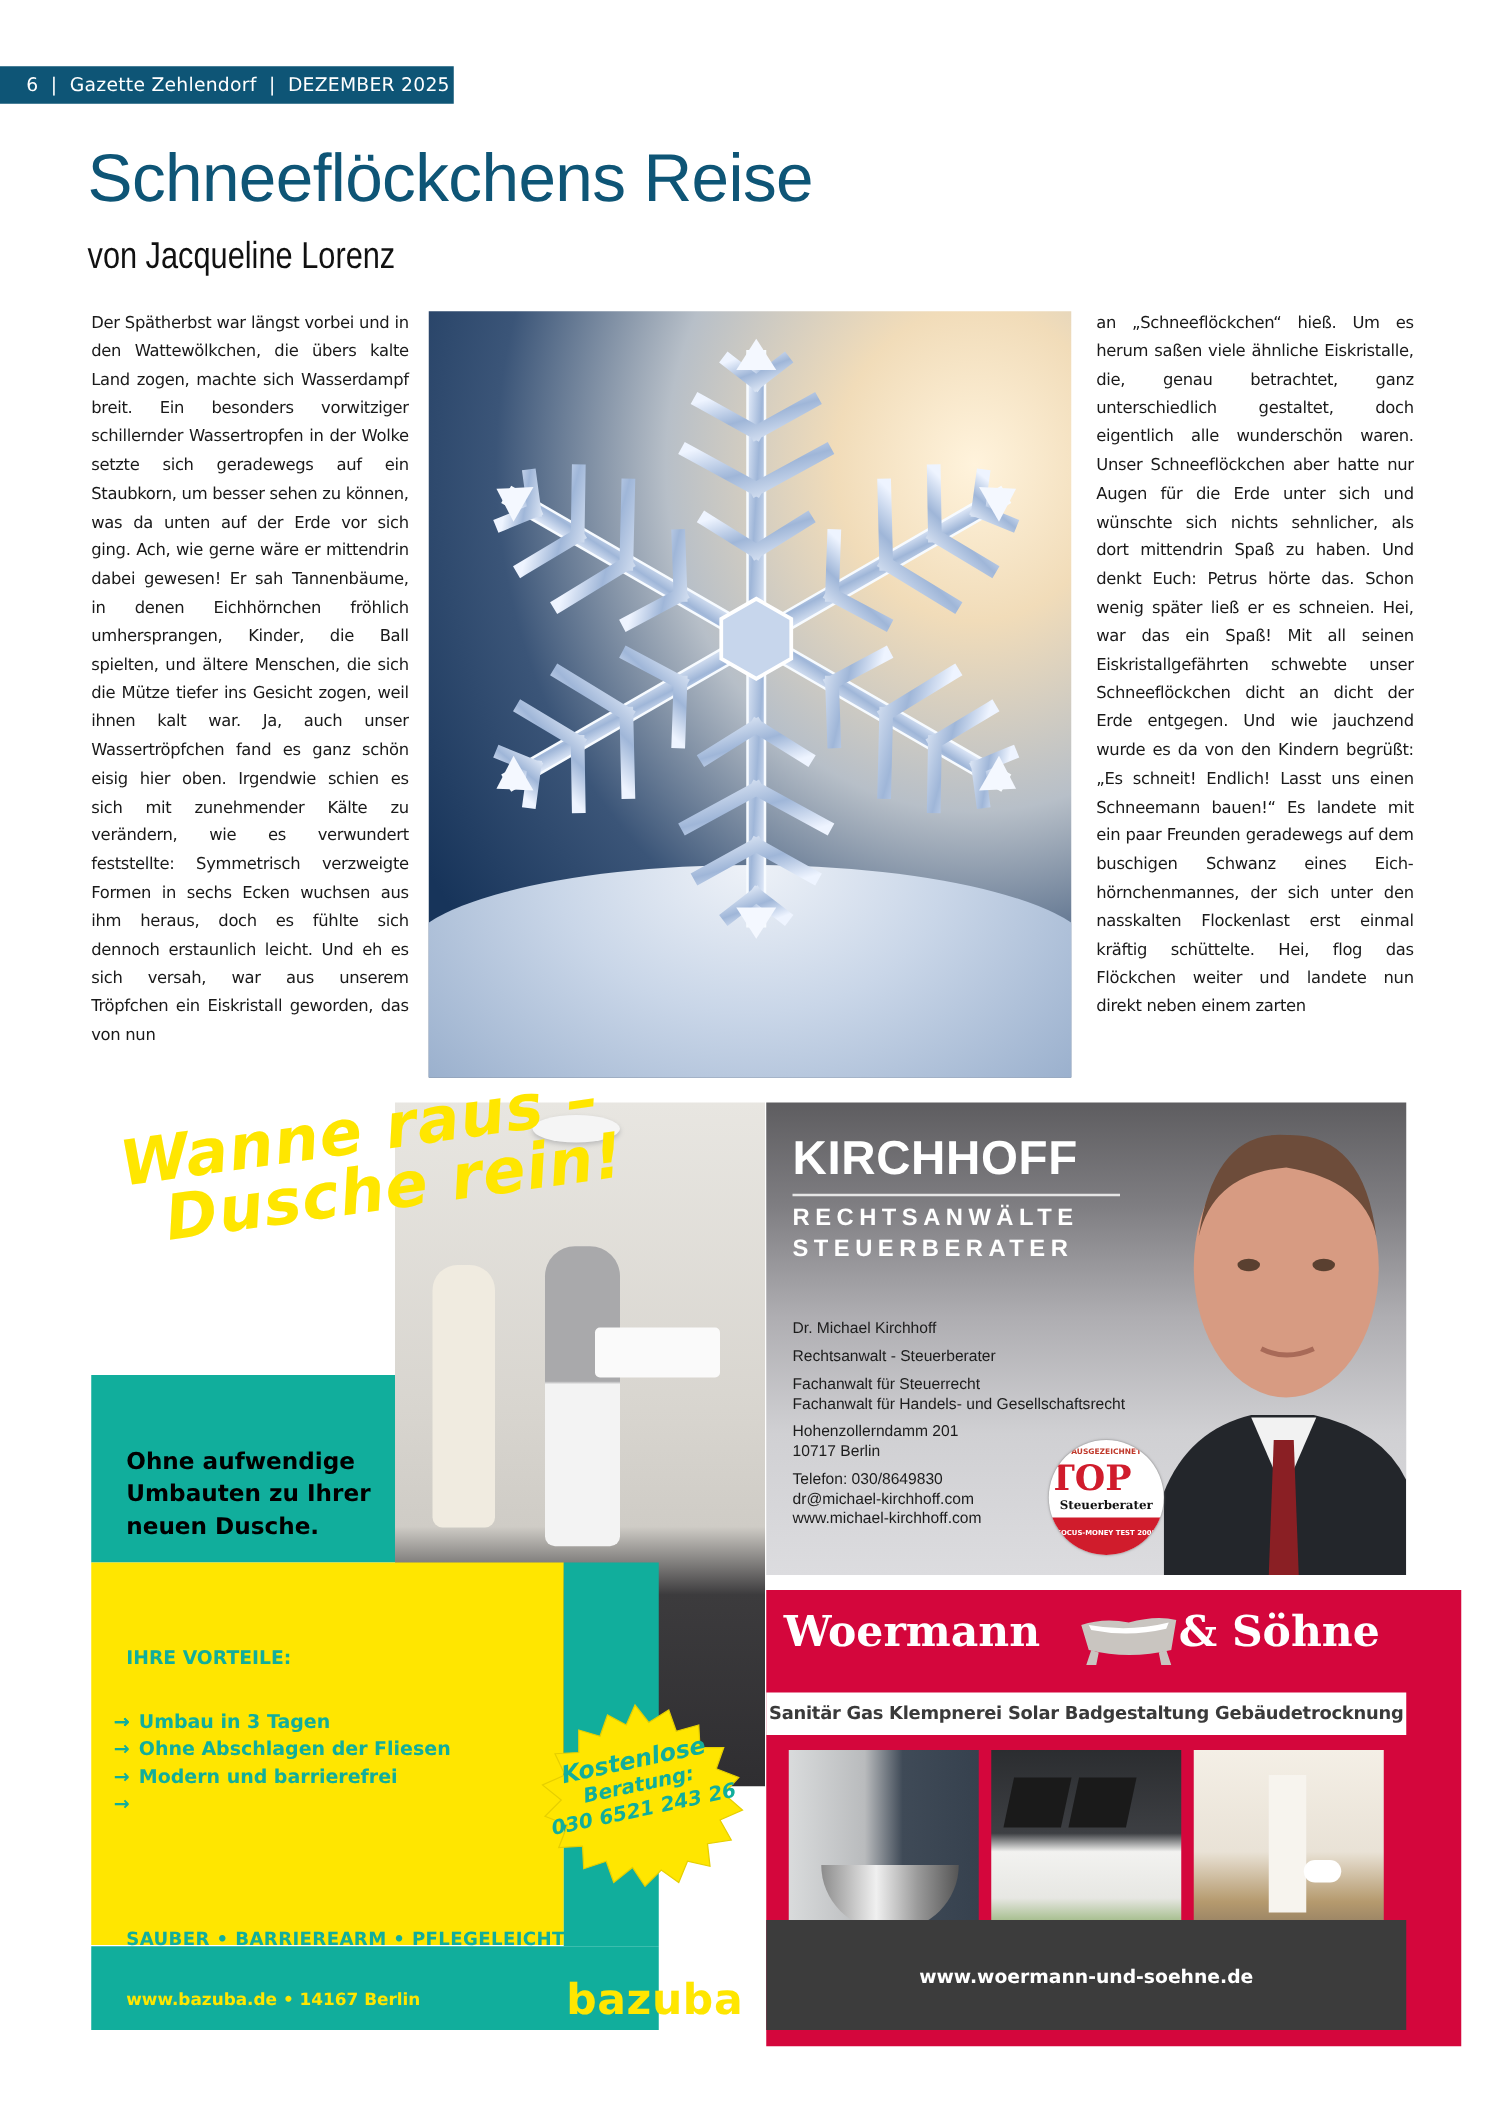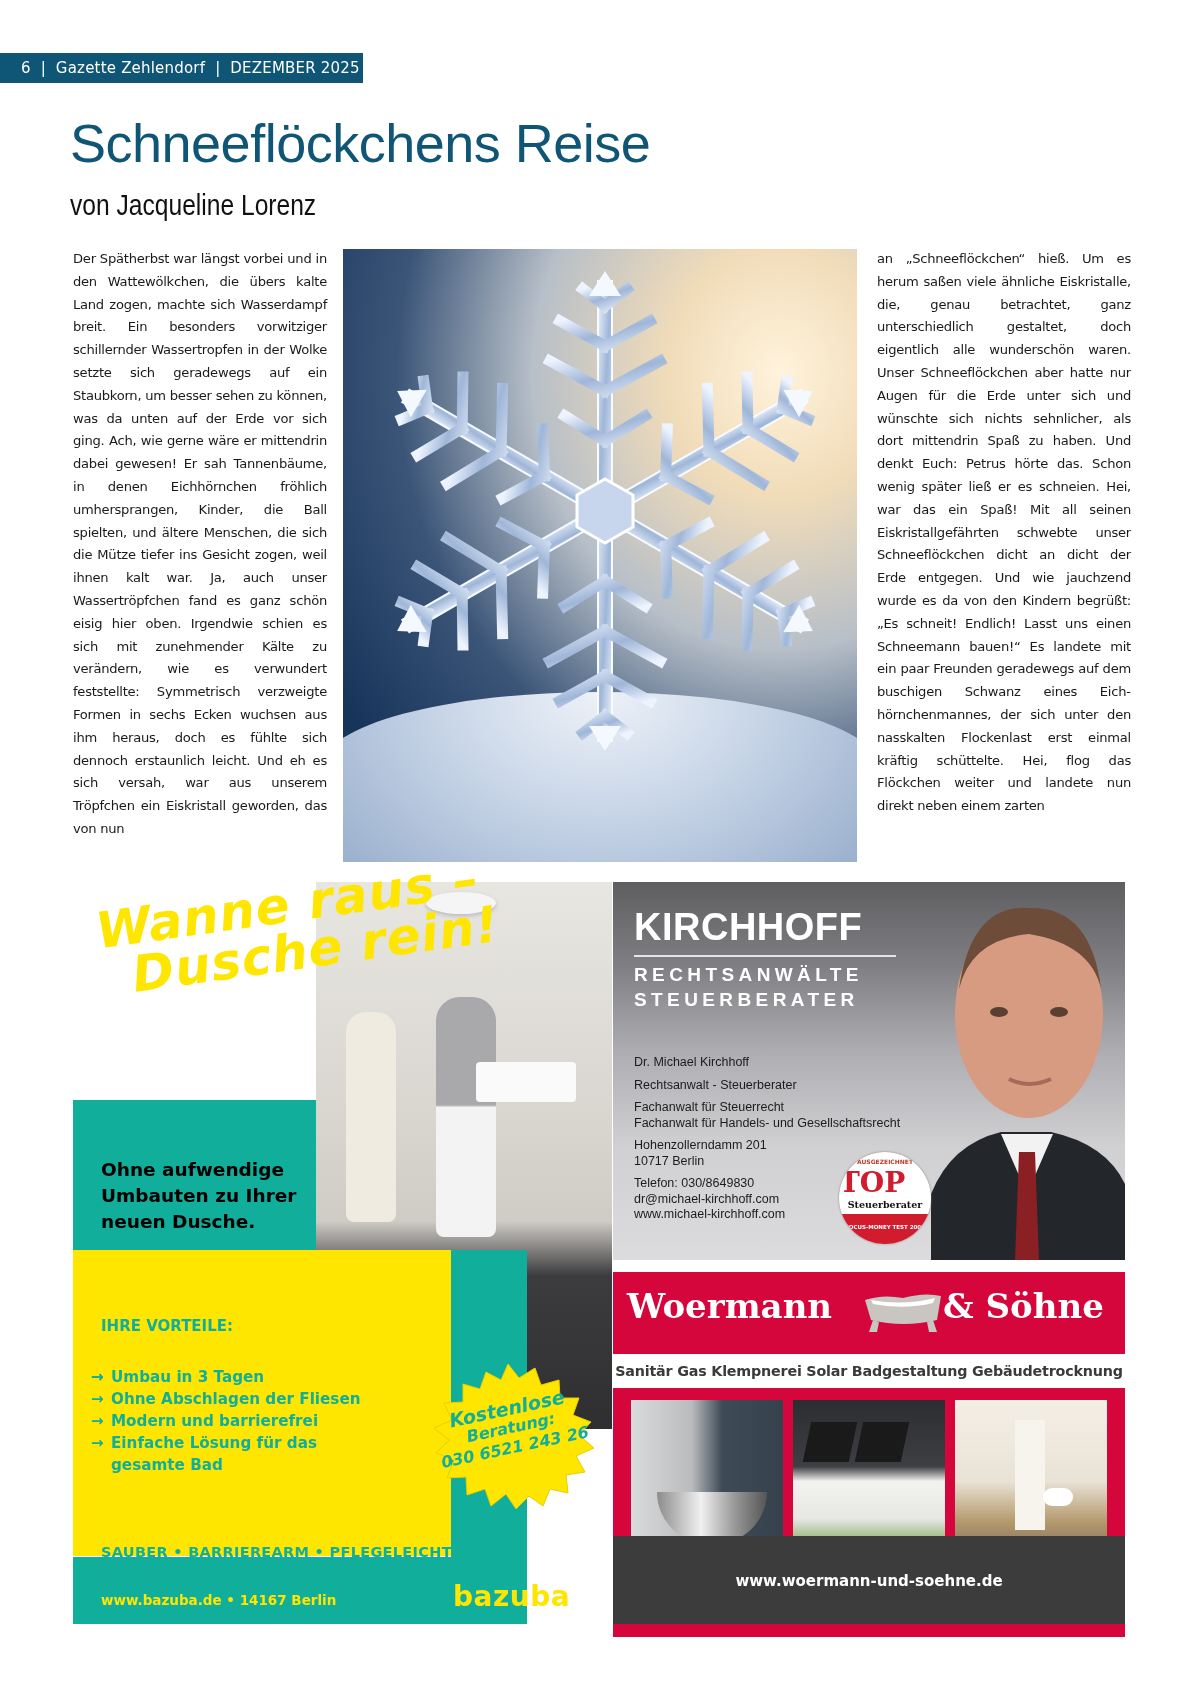--- a/index.html
+++ b/index.html
@@ -32,38 +32,38 @@
   .bz-teal1 .sub { position: absolute; left: 28px; top: 57px; color: #000000; font-weight: bold; font-size: 18.5px; line-height: 26px; font-family: "DejaVu Sans", sans-serif; }
   .bz-yellow { position: absolute; left: 0; top: 370px; width: 378px; height: 306px; background: #ffe600; }
   .bz-foot { position: absolute; left: 0; top: 677px; width: 454px; height: 67px; background: #11ae9c; }
   .bz-teal-side { position: absolute; left: 378px; top: 370px; width: 76px; height: 307px; background: #11ae9c; }
   .bz-vorteile-title { position: absolute; left: 28px; top: 437px; color: #11ae9c; font-weight: bold; font-size: 15px; }
   .bz-list { position: absolute; left: 18px; top: 486px; color: #11ae9c; font-weight: bold; font-size: 15.2px; line-height: 22px; list-style: none; }
   .bz-list li { position: relative; padding-left: 20px; }
   .bz-list .arrow { position: absolute; left: 0; top: 0; }
   .bz-tagline { position: absolute; left: 28px; top: 664px; color: #11ae9c; font-weight: bold; font-size: 14.5px; letter-spacing: 0.3px; }
   .bz-url { position: absolute; left: 28px; top: 712px; color: #ffe600; font-weight: bold; font-size: 13.5px; }
-  .bz-logo { position: absolute; left: 380px; top: 700px; color: #ffe600; font-size: 28px; font-weight: bold; letter-spacing: 0.5px; }
+  .bz-logo { position: absolute; left: 380px; top: 700px; color: #ffe600; font-size: 34px; font-weight: bold; letter-spacing: 0.5px; }
   .bz-star { position: absolute; left: 340px; top: 480px; width: 190px; height: 150px; }
   .bz-star svg { position: absolute; left: 0; top: 0; }
   .bz-star .txt { position: absolute; left: 8px; top: 38px; width: 180px; transform: rotate(-12deg); color: #11ae9c; font-weight: bold; font-style: italic; font-size: 16px; line-height: 20px; text-align: center; }
   .bz-star .txt .t1 { font-size: 19px; }
 
   
   .kirch { left: 613px; top: 882px; width: 512px; height: 378px; overflow: hidden;
     background: linear-gradient(180deg, #5e5d60 0%, #7f7e82 22%, #aeadb1 45%, #d0d0d3 70%, #dcdcdf 100%); }
   .k-name { position: absolute; left: 21px; top: 24px; color: #fff; font-family: "Liberation Sans", sans-serif; font-weight: bold; font-size: 38px; letter-spacing: 0.5px; }
   .k-rule { position: absolute; left: 21px; top: 73px; width: 262px; height: 2px; background: #e6e6e6; }
   .k-sub { position: absolute; left: 21px; top: 80px; color: #fff; font-family: "Liberation Sans", sans-serif; font-weight: bold; font-size: 19px; letter-spacing: 4.4px; line-height: 25px; }
   .k-info { position: absolute; left: 21px; top: 173px; color: #1c1c1c; font-family: "Liberation Sans", sans-serif; font-size: 12.5px; line-height: 15.5px; }
   .k-info .gap { height: 7px; }
   .k-portrait { position: absolute; left: 318px; top: 12px; width: 194px; height: 366px; }
 
   
-  .woer { left: 613px; top: 1272px; width: 512px; height: 365px; background: #d4063c; }
+  .woer { left: 613px; top: 1272px; width: 556px; height: 365px; background: #d4063c; }
   .w-logo { position: absolute; left: 0; top: 0; width: 512px; height: 78px; }
   .w-left { position: absolute; left: 14px; top: 14px; color: #fff; font-family: "DejaVu Serif", serif; font-weight: bold; font-size: 34px; }
   .w-right { position: absolute; left: 330px; top: 14px; color: #fff; font-family: "DejaVu Serif", serif; font-weight: bold; font-size: 34px; }
   .w-tub { position: absolute; left: 250px; top: 18px; }
   .w-strip { position: absolute; left: 0; top: 82px; width: 512px; height: 34px; background: #fff; color: #3a3a3a; font-family: "DejaVu Sans", sans-serif; font-size: 14.3px; font-weight: bold; line-height: 34px; text-align: center; letter-spacing: -0.2px; }
   .w-photos { position: absolute; left: 0; top: 120px; width: 512px; height: 145px; }
   .w-ph { position: absolute; top: 8px; width: 152px; height: 148px; }
   .w-ph1 { left: 18px; background: linear-gradient(90deg, #d9dbdc 0%, #b9bbbd 40%, #3f4a57 60%, #36414e 100%); }
   .w-ph2 { left: 180px; background: linear-gradient(180deg, #2b2d30 0%, #3d3f43 45%, #f2f2f0 55%, #e7e7e3 80%, #7fa55a 100%); }
   .w-ph3 { left: 342px; background: linear-gradient(180deg, #f4efe6 0%, #e9e2d6 55%, #b59a6e 82%, #8c7860 100%); }
@@ -138,21 +138,21 @@
   <div class="bz-yellow"></div>
   <div class="bz-teal-side"></div>
   <div class="bz-foot"></div>
 
   <div class="bz-vorteile-title">IHRE VORTEILE:</div>
   <ul class="bz-list">
     <li style="width:300px"><span class="arrow">→</span></li>
     <li><span class="arrow">→</span><span>Umbau in 3 Tagen</span></li>
     <li><span class="arrow">→</span><span>Ohne Abschlagen der Fliesen</span></li>
     <li><span class="arrow">→</span><span>Modern und barrierefrei</span></li>
-    <li style="width:240px"><span class="arrow">→</span><span>Einfache Lösung für das gesamte Bad</span></li>
+    <li style="width:240px"><span class="arrow">→</span></li>
   </ul>
 
   <div class="bz-star">
     <svg width="190" height="150" viewBox="0 0 190 150">
       <polygon fill="#ffe600" stroke="#e6cf00" stroke-width="1" points="95,4 106,18 122,8 128,25 146,20 147,38 166,38 160,55 178,62 166,75 181,88 163,96 172,112 153,115 155,133 137,129 130,146 116,136 103,149 93,134 78,146 72,129 54,135 53,117 34,118 41,100 23,93 36,80 21,68 39,60 31,43 50,42 50,24 67,29 73,12 88,20"></polygon>
     </svg>
     <div class="txt">
       <div class="t1">Kostenlose</div>
       <div>Beratung:</div>
       <div>030 6521 243 26</div>

